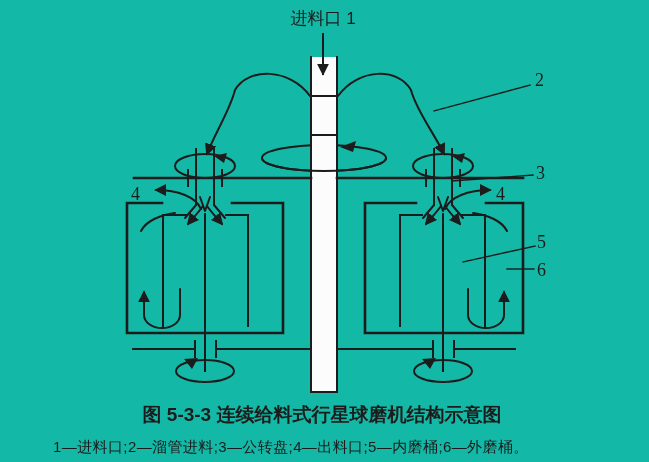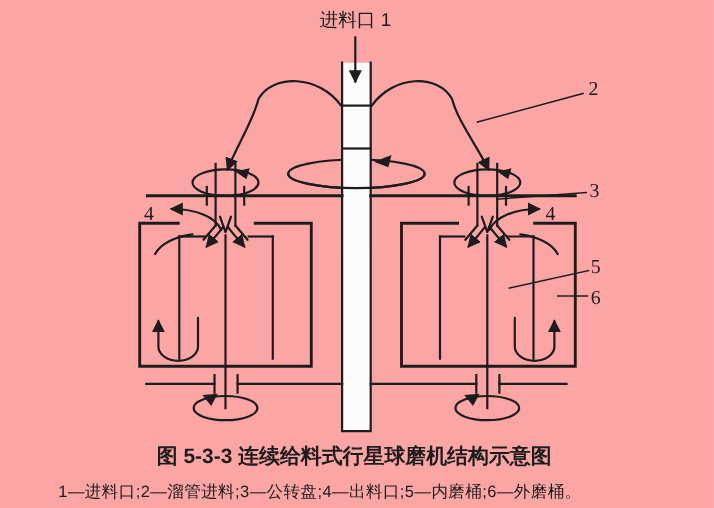--- a/index.html
+++ b/index.html
@@ -1,19 +1,19 @@
 <!DOCTYPE html>
 <html><head>
 <meta charset="utf-8">
 <style>
   html,body{margin:0;padding:0;background:#e8e8e8;}
   .page{
     position:relative;
     width:649px;height:462px;
-    background:#fca5a5;
+    background:#14b8a6;
     overflow:hidden;
     font-family:"Liberation Sans",sans-serif;
   }
   svg{position:absolute;left:0;top:0;display:block;}
   .ln{fill:none;stroke:#1c1c1c;stroke-width:2;stroke-linecap:square;}
   .thick{stroke-width:2.6;}
   .thin{stroke-width:1.4;}
   .round{stroke-linecap:round;stroke-linejoin:round;}
   .paperfill{fill:#fcfcfc;}
   .arrhead{fill:#1c1c1c;stroke:none;}

